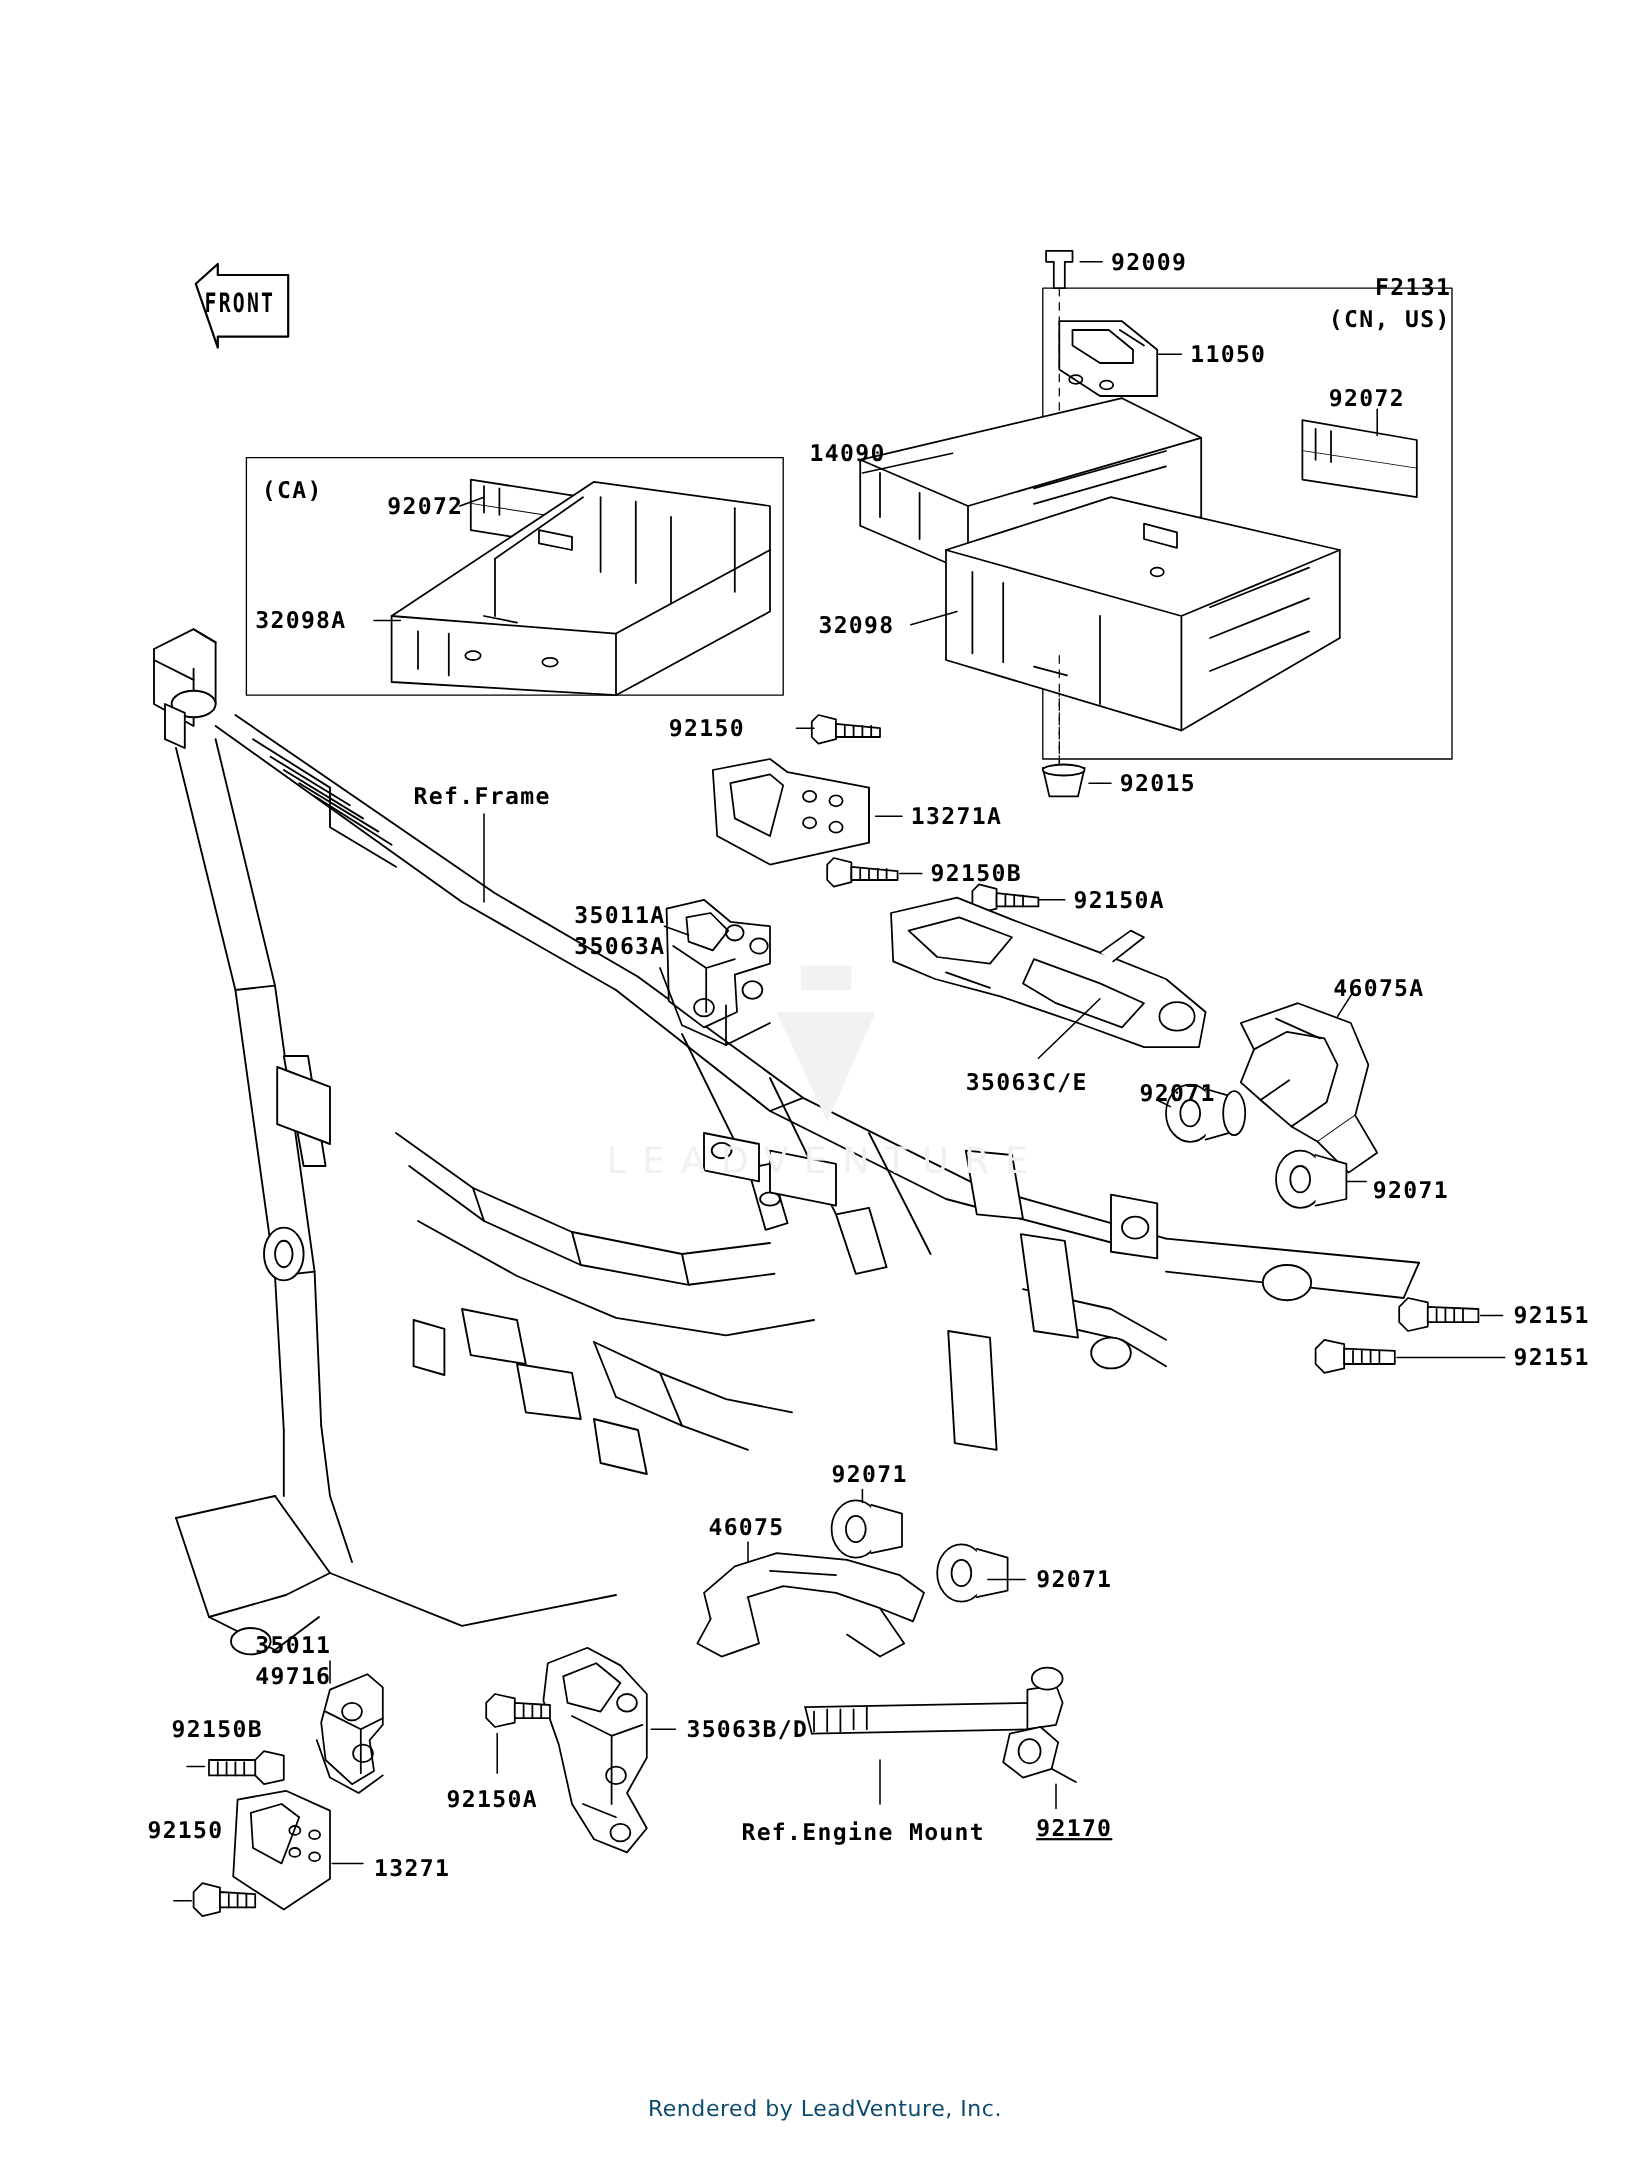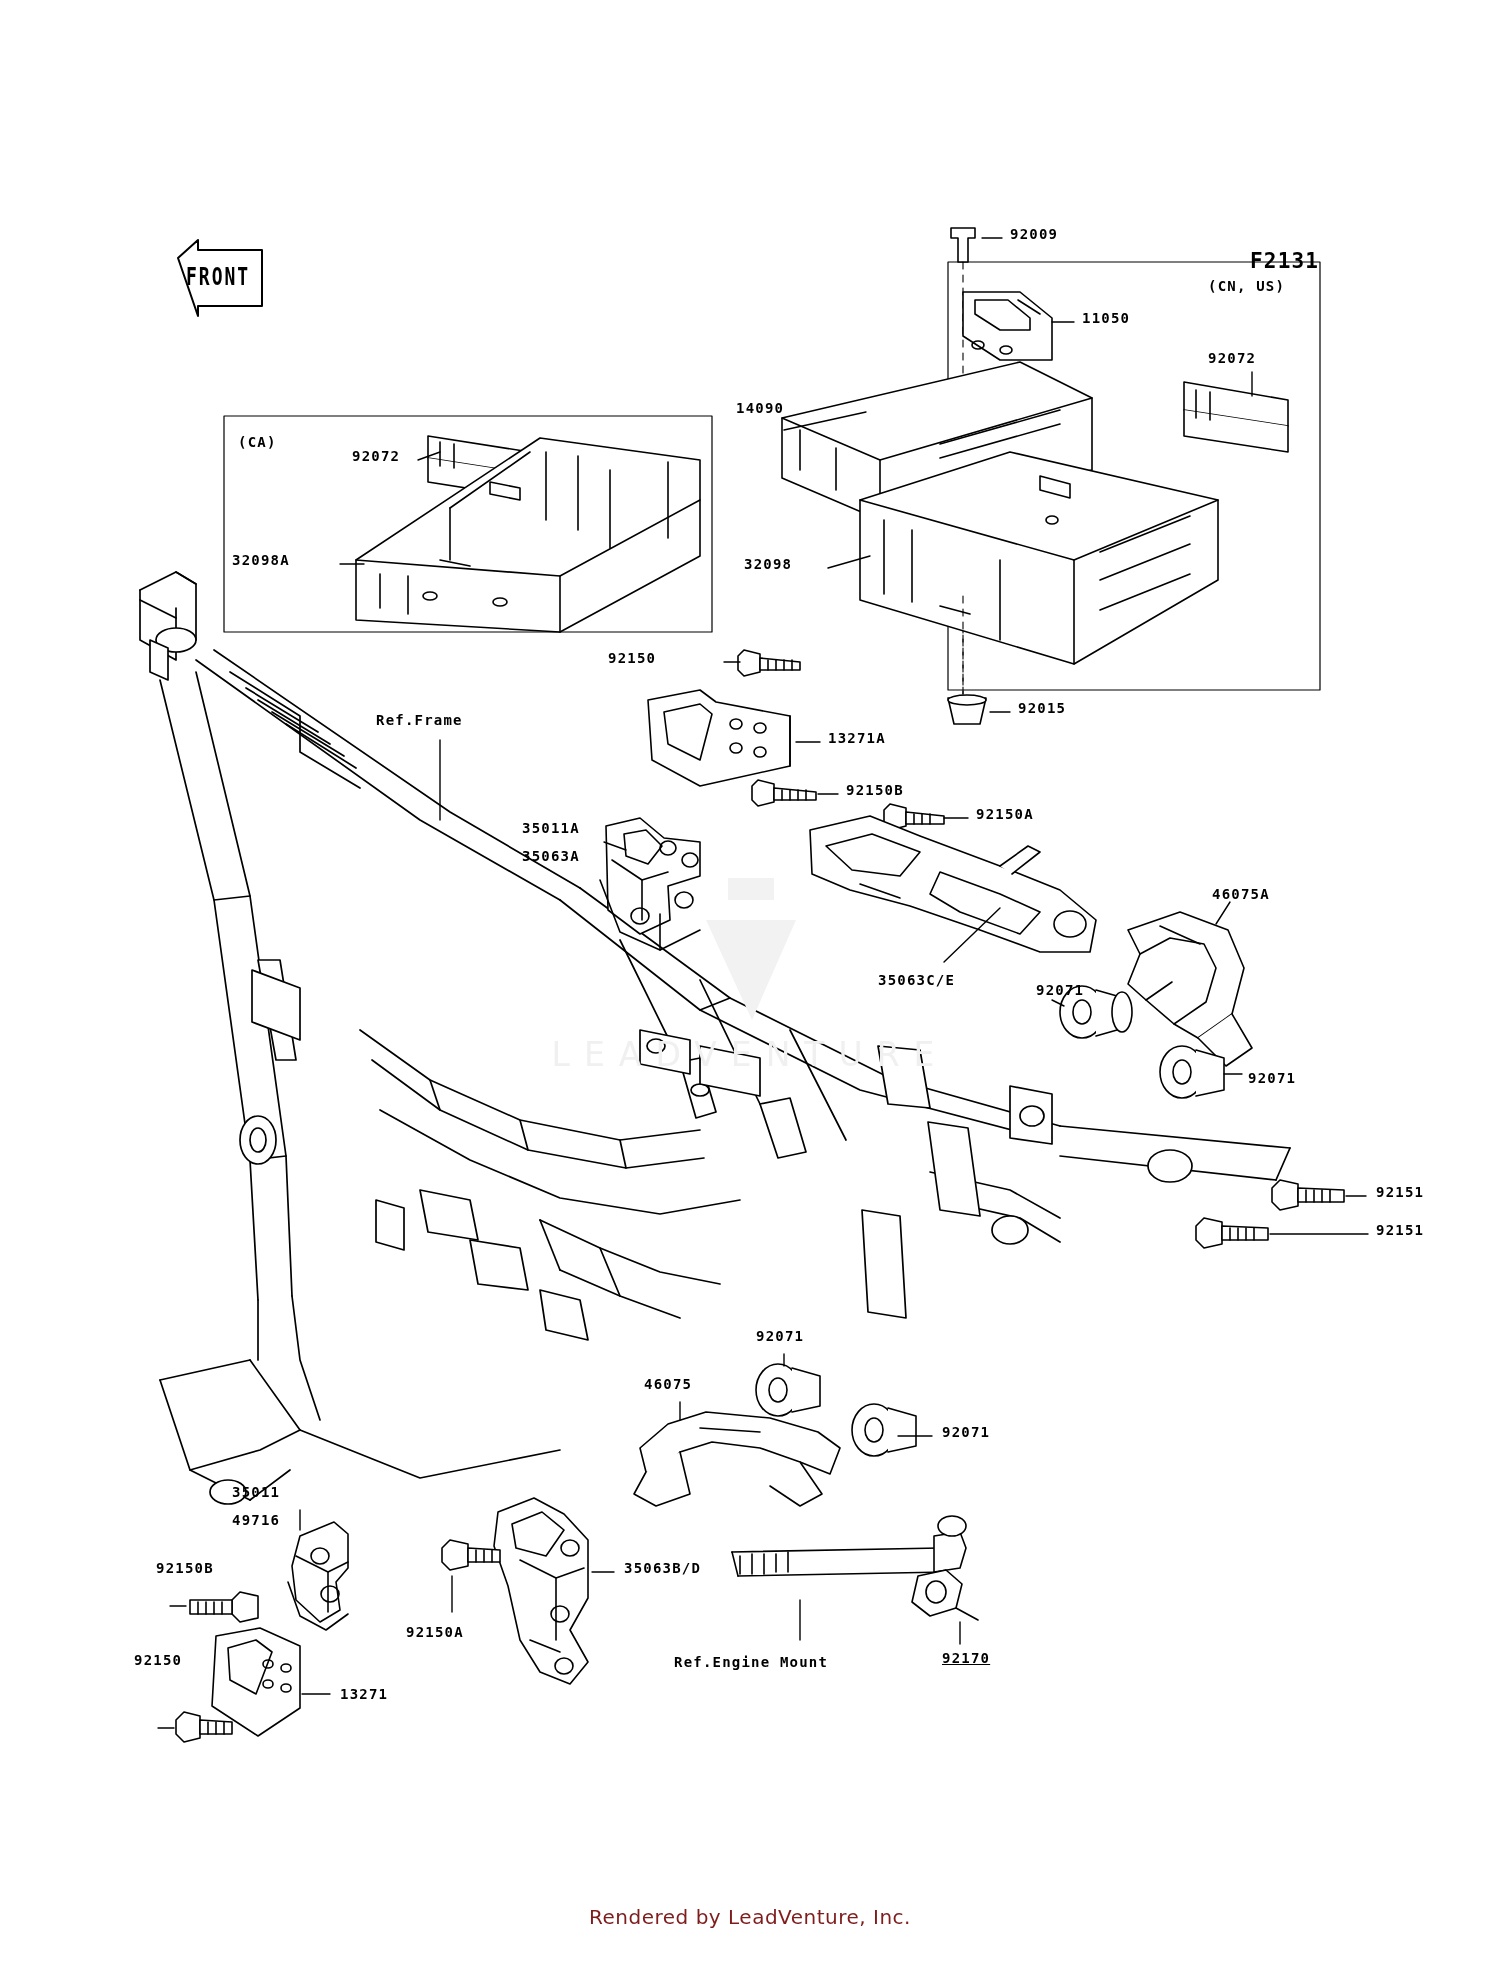--- a/index.html
+++ b/index.html
@@ -23,39 +23,39 @@
   }
   svg.art {
     position: absolute;
     left: 0; top: 0;
     width: 1500px;
     height: 1962px;
   }
   .lbl {
     position: absolute;
     font-family: "DejaVu Sans Mono", monospace;
-    font-size: 14px;
+    font-size: 21px;
     font-weight: bold;
     letter-spacing: 1.2px;
     white-space: nowrap;
     color: #000;
     line-height: 1.15;
   }
   .lbl.code {
     font-size: 21px;
   }
   .footer {
     position: absolute;
     left: 0;
     top: 1905px;
     width: 1500px;
     text-align: center;
     font-family: "DejaVu Sans", sans-serif;
     font-size: 20px;
-    color: #7f1d1d;
+    color: #0c4a6e;
     letter-spacing: 0.5px;
   }
   .front-badge {
     position: absolute;
     left: 168px;
     top: 248px;
     width: 100px;
     height: 62px;
   }
   .front-badge .txt {

